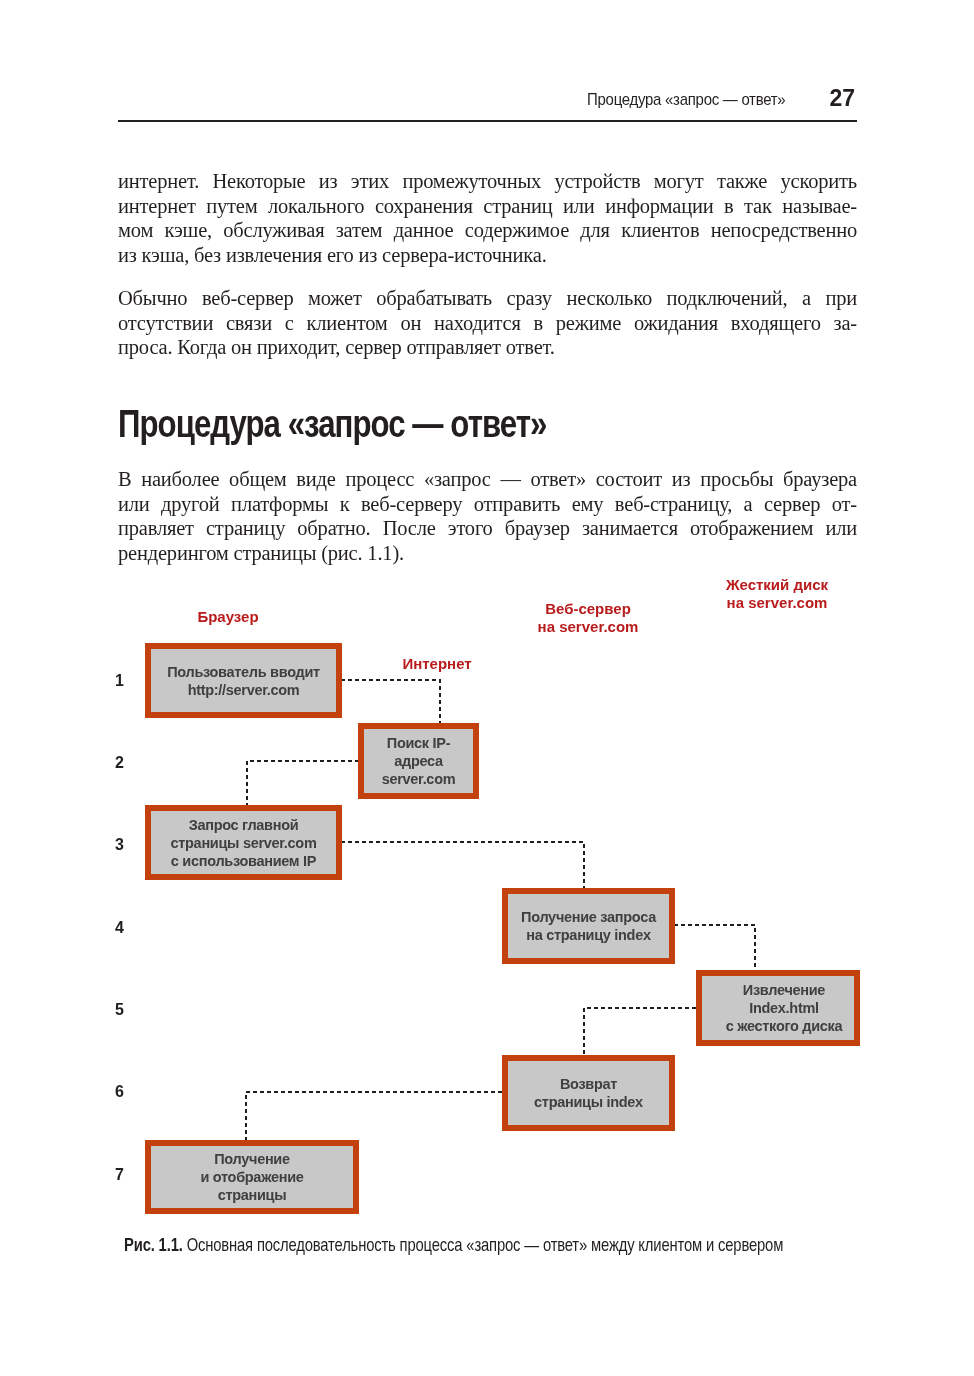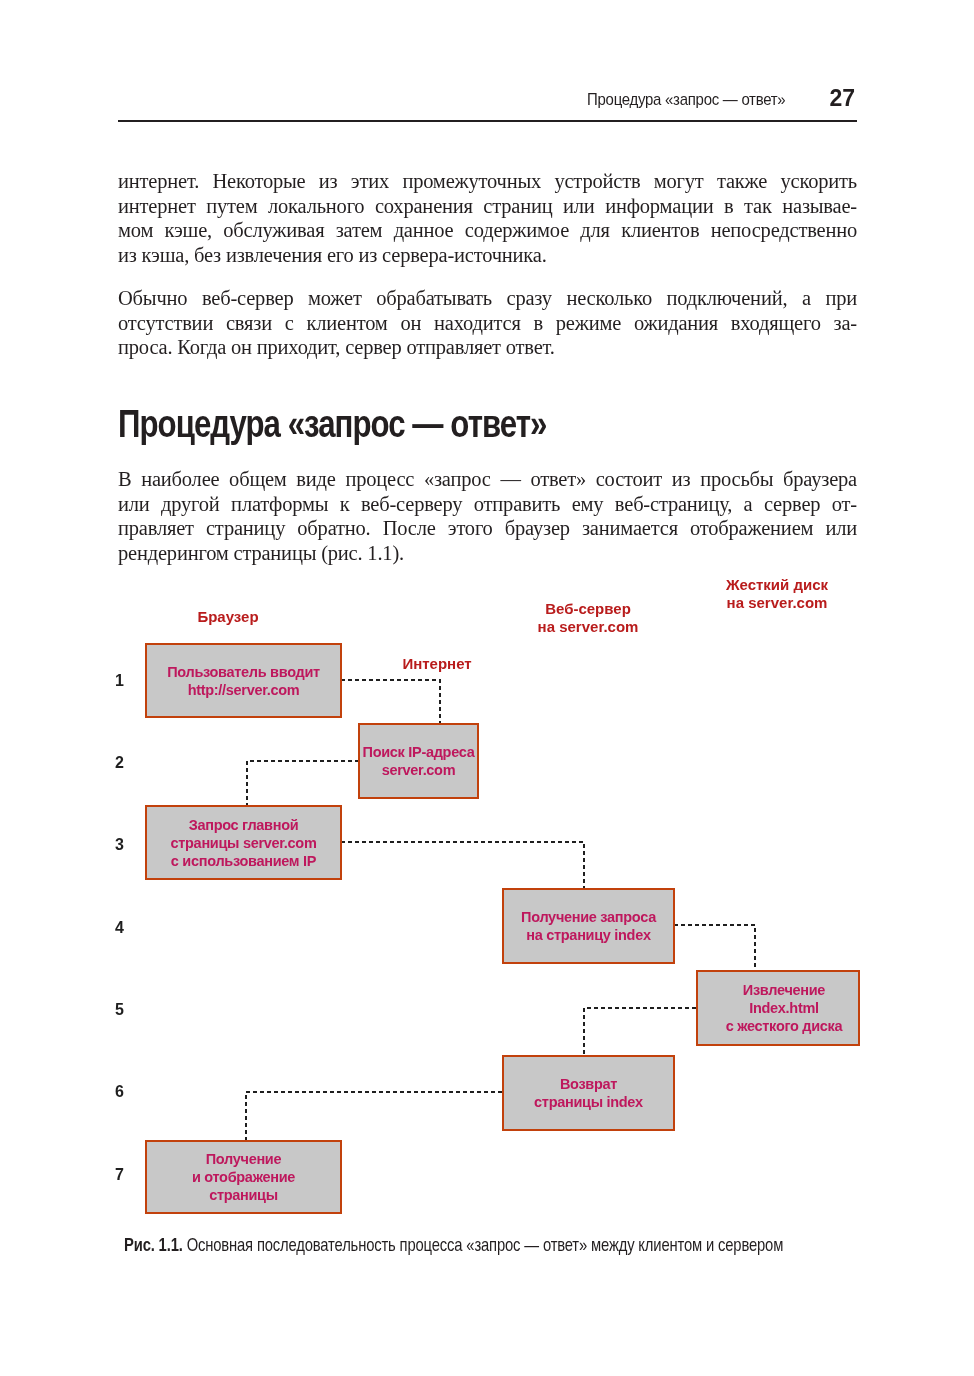--- a/index.html
+++ b/index.html
@@ -7,21 +7,21 @@
   .running-head { position: absolute; left: 118px; width: 739px; top: 86px; height: 34px; border-bottom: 2px solid #231f20; }
   .running-title { position: absolute; right: 72px; top: 4px; font-family: "Liberation Sans", sans-serif; font-size: 17px; letter-spacing: -0.3px; transform: scaleX(0.88); transform-origin: right center; }
   .page-number { position: absolute; right: 2px; top: -1px; font-family: "Liberation Sans", sans-serif; font-size: 23px; font-weight: bold; margin-left: 20px; }
   .para { position: absolute; left: 118px; width: 739px; font-family: "Liberation Serif", serif; font-size: 20.5px; line-height: 24.6px; text-align: justify; text-align-last: left; letter-spacing: -0.2px; }
   .para .line { display: block; white-space: nowrap; text-align-last: justify; }
   .para .line.last { text-align-last: left; }
   .section-title { position: absolute; left: 118px; top: 402px; font-family: "Liberation Sans", sans-serif; font-weight: bold; font-size: 39px; letter-spacing: -1.2px; transform: scaleX(0.80); transform-origin: left center; white-space: nowrap; }
   .figure { position: absolute; left: 0; top: 0; width: 974px; height: 1376px; pointer-events: none; }
   .col-head { position: absolute; font-family: "Liberation Sans", sans-serif; font-weight: bold; font-size: 15px; line-height: 18px; text-align: center; color: #b91c1c; white-space: nowrap; transform: translateX(-50%); }
   .row-num { position: absolute; left: 115px; font-family: "Liberation Sans", sans-serif; font-weight: bold; font-size: 16px; color: #1f1f1f; }
-  .box { position: absolute; box-sizing: border-box; background: #c8c8c8; border: 2px solid #c2410c; display: flex; align-items: center; justify-content: center; text-align: center; font-family: "Liberation Sans", sans-serif; font-weight: bold; font-size: 14.5px; line-height: 18px; color: #be185d; letter-spacing: -0.3px; white-space: pre-line; }
+  .box { position: absolute; box-sizing: border-box; background: #c8c8c8; border: 6px solid #c2410c; display: flex; align-items: center; justify-content: center; text-align: center; font-family: "Liberation Sans", sans-serif; font-weight: bold; font-size: 14.5px; line-height: 18px; color: #404040; letter-spacing: -0.3px; white-space: pre-line; }
   svg.connectors { position: absolute; left: 0; top: 0; }
   .caption { position: absolute; left: 124px; top: 1234px; font-family: "Liberation Sans", sans-serif; font-size: 18.5px; white-space: nowrap; transform: scaleX(0.80); transform-origin: left center; letter-spacing: -0.2px; }
   .caption .cap-label { font-weight: bold; }
 </style>
 </head>
 <body>
 
 <div class="running-head">
   <span class="running-title">Процедура «запрос — ответ»</span>
   <span class="page-number">27</span>
@@ -83,20 +83,20 @@
   <div class="box" style="left: 145px; top: 805px; width: 197px; height: 75px; background: rgb(200, 200, 200);">Запрос главной
 страницы server.com
 с использованием IP</div>
   <div class="box" style="left: 502px; top: 888px; width: 173px; height: 76px; background: rgb(200, 200, 200);">Получение запроса
 на страницу index</div>
   <div class="box" style="left: 696px; top: 970px; width: 164px; height: 76px; background: rgb(200, 200, 200); padding-left: 12px;">Извлечение
 Index.html
 с жесткого диска</div>
   <div class="box" style="left: 502px; top: 1055px; width: 173px; height: 76px; background: rgb(200, 200, 200);">Возврат
 страницы index</div>
-  <div class="box" style="left: 145px; top: 1140px; width: 197px; height: 74px; background: rgb(200, 200, 200);">Получение
+  <div class="box" style="left: 145px; top: 1140px; width: 214px; height: 74px; background: rgb(200, 200, 200);">Получение
 и отображение
 страницы</div>
 </div>
 
 <div class="caption">
   <span class="cap-label">Рис. 1.1.</span><span> Основная последовательность процесса «запрос — ответ» между клиентом и сервером</span>
 </div>
 
 </body></html>

